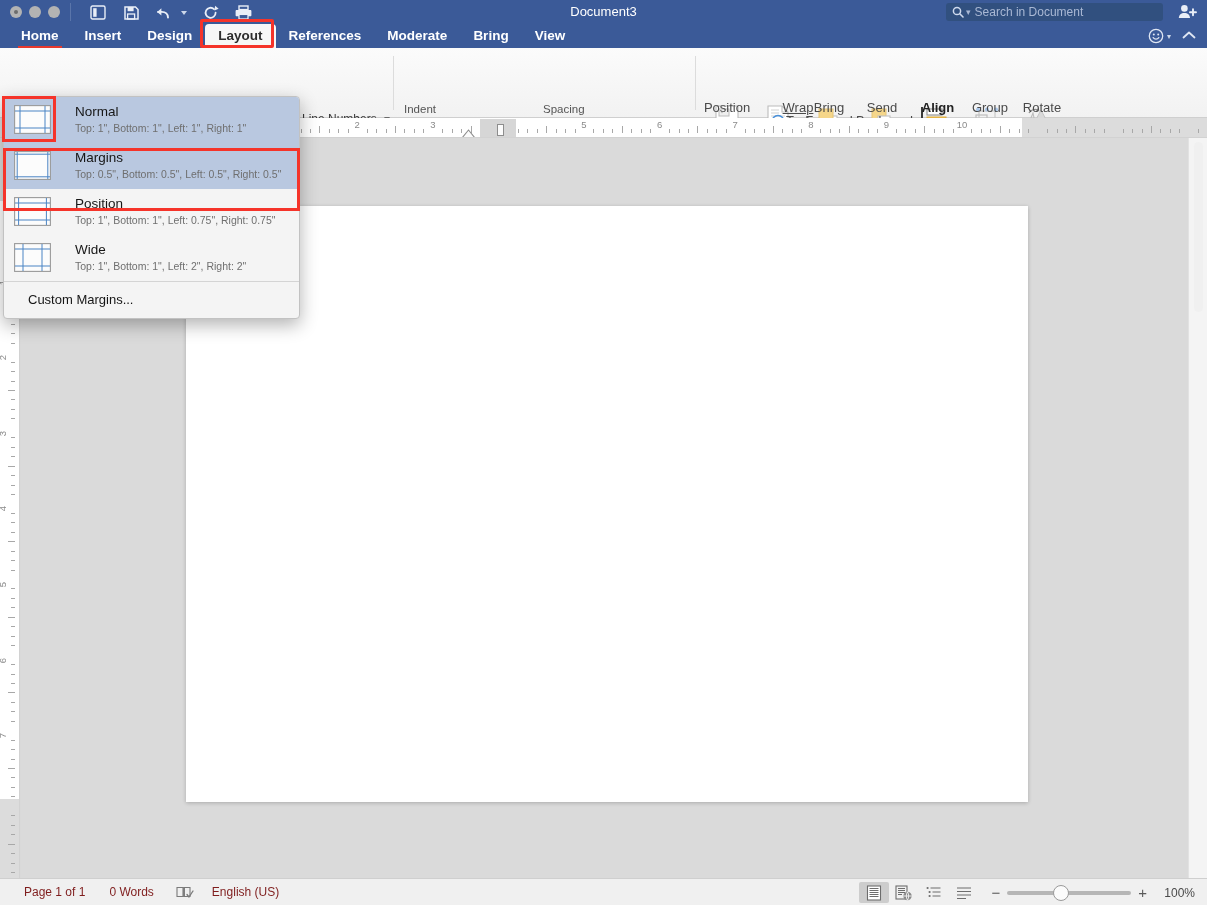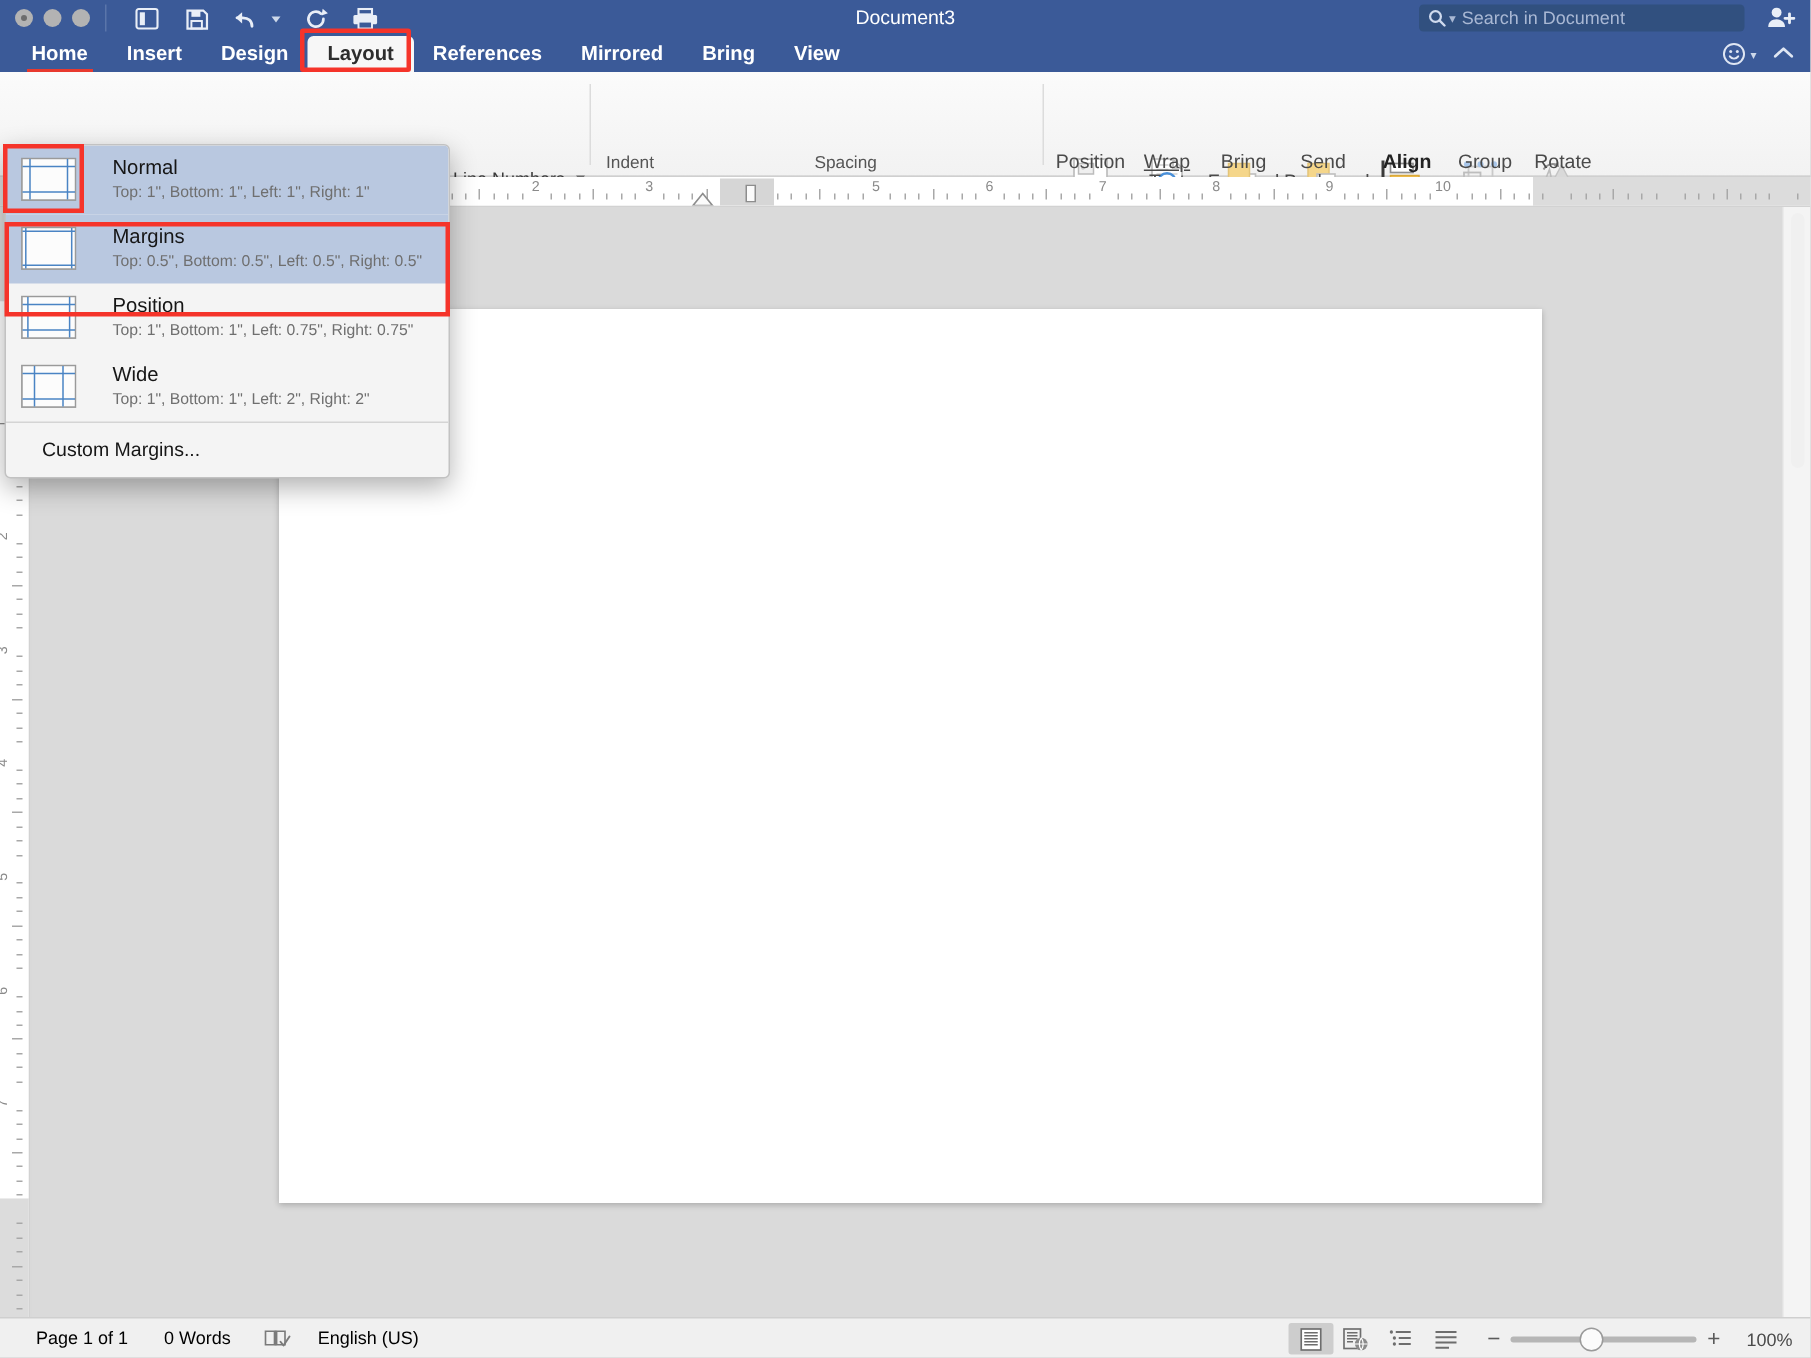--- a/index.html
+++ b/index.html
@@ -140,21 +140,21 @@
     position:absolute; left:5px; top:4px; width:9px; height:170px;
     background:#f0f0f0; border-radius:5px;
   }
 
   
   .status{
     position:absolute; left:0; bottom:0; width:1207px; height:27px;
     background:#f0f0f0; border-top:1px solid #cfcfcf;
     display:flex; align-items:center;
   }
-  .st-item{ font-size:12px; color:#000000; margin-left:24px; white-space:nowrap; }
+  .st-item{ font-size:12px; color:#7f1d1d; margin-left:24px; white-space:nowrap; }
   .st-right{ position:absolute; right:8px; top:0; height:27px; display:flex; align-items:center; gap:0; }
   .vbtn{ width:30px; height:21px; display:flex; align-items:center; justify-content:center; border-radius:2px;}
   .vbtn.sel{ background:#cdcdcd; }
   .zoomslider{ display:flex; align-items:center; gap:7px; margin:0 8px 0 12px;}
   .track{ position:relative; width:124px; height:4px; background:#b6b6b6; border-radius:2px;}
   .knob{ position:absolute; left:46px; top:-6px; width:16px; height:16px; border-radius:50%;
      background:#fbfbfb; border:1px solid #9a9a9a;}
   .zpct{ font-size:12px; color:#4a4a4a; width:40px; text-align:right; margin-right:4px;}
 
   
@@ -245,21 +245,21 @@
     </div>
   </div>
 
   <div class="tabbar">
     <div class="tabs">
       <div class="tab home">Home</div>
       <div class="tab">Insert</div>
       <div class="tab">Design</div>
       <div class="tab active">Layout</div>
       <div class="tab">References</div>
-      <div class="tab">Mirrored</div>
+      <div class="tab">Moderate</div>
       <div class="tab">Bring</div>
       <div class="tab">View</div>
     </div>
 
     <div class="emoji-btn">
       <svg width="16" height="16" viewBox="0 0 16 16">
           <circle cx="8" cy="8" r="6.7" fill="none" stroke="#dfe6f3" stroke-width="1.3"></circle>
           <circle cx="5.8" cy="6.4" r="1" fill="#dfe6f3"></circle>
           <circle cx="10.2" cy="6.4" r="1" fill="#dfe6f3"></circle>
           <path d="M5.2 9.6a3.4 3.4 0 0 0 5.6 0" fill="none" stroke="#dfe6f3" stroke-width="1.3" stroke-linecap="round"></path>
@@ -443,21 +443,21 @@
       <svg width="24" height="28" viewBox="0 0 24 28">
           <path d="M2 1h14l6 6v20H2z" fill="#fff" stroke="#bcbcbc" stroke-width="1.1"></path>
           <path d="M16 1v6h6" fill="none" stroke="#bcbcbc" stroke-width="1.1"></path>
           <g stroke="#d2d2d2" stroke-width="1.1">
             <path d="M5 5h8M5 8h8M5 11h14M5 19h14M5 22h14"></path>
           </g>
           <path d="M6 16.5a6 6 0 0 1 12 0" fill="none" stroke="#4a90d9" stroke-width="1.6"></path>
         </svg>
     </div>
     <div class="caret" style="position:absolute;left:796px;top:67px;"></div>
-    <div class="arrgrp" style="left:752px;text-decoration:underline;">
+    <div class="arrgrp" style="left:772px;text-decoration:underline;">
       <div>Wrap</div>
       <div>Text</div>
     </div>
 
     <div class="arricon" style="left:803px;width:52px;">
       <svg width="28" height="28" viewBox="0 0 28 28">
           <rect x="10" y="11" width="12" height="12" fill="#fff" stroke="#c0c0c0" stroke-width="1.1"></rect>
           <rect x="4" y="4" width="14" height="14" fill="#f5d68a" stroke="#e3c478" stroke-width="1"></rect>
         </svg>
     </div>

